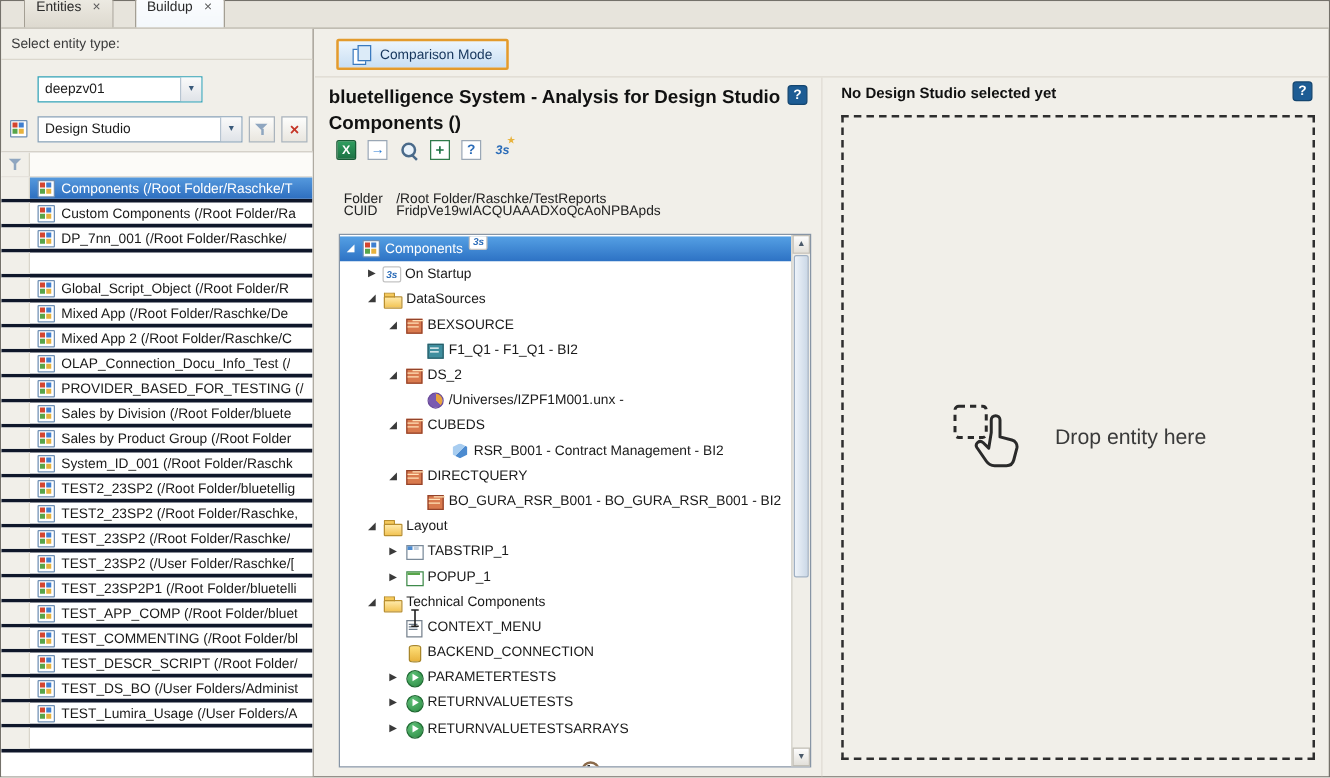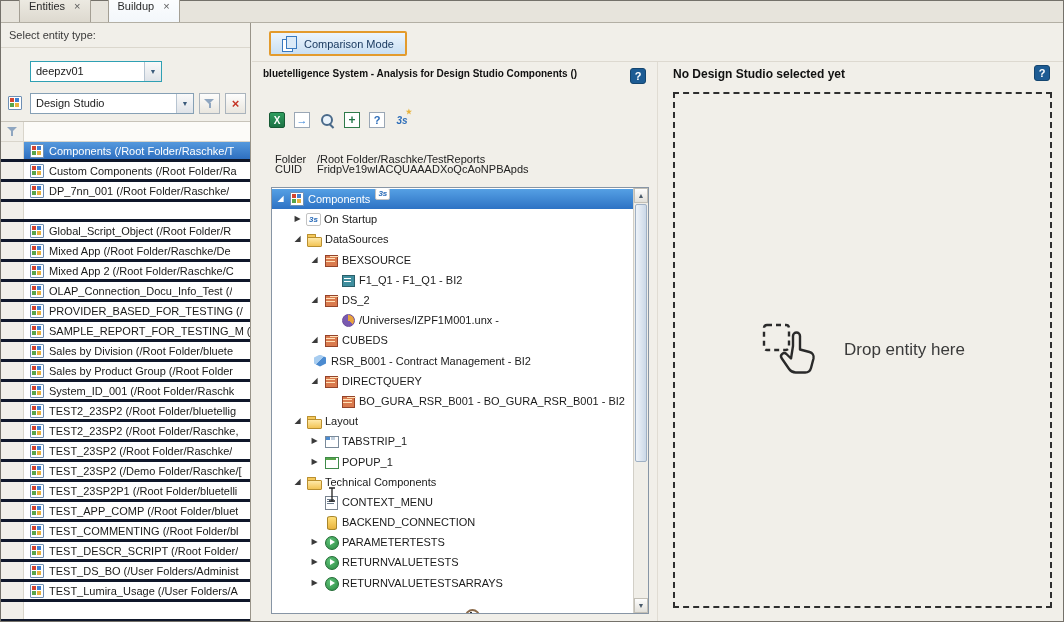--- a/index.html
+++ b/index.html
@@ -49,21 +49,21 @@
 
   
   .topstrip-sep { position:absolute; left:251px; right:0; top:60px; height:1px; background:#ddd9d0; }
   .mid-right-sep { position:absolute; left:656px; top:61px; bottom:0; width:1px; background:#e0dcd3; }
 
   .cmp-btn { position:absolute; left:268px; top:30px; height:25px; padding:0 11px; display:flex; align-items:center; gap:7px; border:2px solid #e39b2d; border-radius:2px; background:linear-gradient(#ecf5fd,#c9dff3); color:#16365c; cursor:default; }
   .copy-icon { width:15px; height:15px; position:relative; flex:0 0 15px; }
   .copy-icon::before { content:""; position:absolute; left:0; top:3px; width:9px; height:11px; background:#fff; border:1px solid #3a7abf; }
   .copy-icon::after { content:""; position:absolute; left:4px; top:0; width:9px; height:11px; background:#dcebf8; border:1px solid #3a7abf; }
 
-  .analysis-title { position:absolute; left:262px; top:66px; width:366px; font-weight:bold; font-size:10px; line-height:1.4; color:#111; }
+  .analysis-title { position:absolute; left:262px; top:66px; width:366px; font-weight:bold; font-size:15px; line-height:1.4; color:#111; }
   .help-btn { width:16px; height:16px; background:#1d5c94; border:1px solid #14456f; border-radius:3px; color:#fff; font-weight:bold; font-size:11px; display:flex; align-items:center; justify-content:center; cursor:default; }
   .help-a { position:absolute; left:629px; top:67px; }
   .help-b { position:absolute; left:1033px; top:64px; }
 
   .toolbar { position:absolute; left:266px; top:109px; display:flex; gap:5px; }
   .tool-btn { width:20px; height:20px; display:flex; align-items:center; justify-content:center; }
   .tool-ic { width:16px; height:16px; position:relative; display:flex; align-items:center; justify-content:center; }
   .export-excel-icon { background:linear-gradient(#2f9e5f,#1d7244); border:1px solid #165a34; border-radius:2px; color:#fff; font-weight:bold; font-size:10px; }
   .export-report-icon { background:#fff; border:1px solid #9aa7b5; color:#2b7cd3; font-weight:bold; font-size:11px; }
   .zoom-icon::before { content:""; position:absolute; left:2px; top:2px; width:8px; height:8px; border:2px solid #4a6a8a; border-radius:50%; background:#eaf3fb; }
@@ -228,27 +228,20 @@
     <div class="gutter"></div>
     <div class="cell">
       <span class="mini-ico entity-icon"></span>
       <span class="entity-label">PROVIDER_BASED_FOR_TESTING (/</span>
     </div>
   </div>
           <div class="entity-row">
     <div class="gutter"></div>
     <div class="cell">
       <span class="mini-ico entity-icon"></span>
-      <span class="entity-label">SAMPLE_REPORT_FOR_TESTING_M (</span>
-    </div>
-  </div>
-          <div class="entity-row">
-    <div class="gutter"></div>
-    <div class="cell">
-      <span class="mini-ico entity-icon"></span>
       <span class="entity-label">Sales by Division (/Root Folder/bluete</span>
     </div>
   </div>
           <div class="entity-row">
     <div class="gutter"></div>
     <div class="cell">
       <span class="mini-ico entity-icon"></span>
       <span class="entity-label">Sales by Product Group (/Root Folder</span>
     </div>
   </div>
@@ -277,21 +270,21 @@
     <div class="gutter"></div>
     <div class="cell">
       <span class="mini-ico entity-icon"></span>
       <span class="entity-label">TEST_23SP2 (/Root Folder/Raschke/</span>
     </div>
   </div>
           <div class="entity-row">
     <div class="gutter"></div>
     <div class="cell">
       <span class="mini-ico entity-icon"></span>
-      <span class="entity-label">TEST_23SP2 (/Demo Folder/Raschke/[</span>
+      <span class="entity-label">TEST_23SP2 (/User Folder/Raschke/[</span>
     </div>
   </div>
           <div class="entity-row">
     <div class="gutter"></div>
     <div class="cell">
       <span class="mini-ico entity-icon"></span>
       <span class="entity-label">TEST_23SP2P1 (/Root Folder/bluetelli</span>
     </div>
   </div>
           <div class="entity-row">
@@ -420,21 +413,21 @@
     <span class="tico universe-icon"></span>
     <span>/Universes/IZPF1M001.unx -</span>
 
   </div>
         <div class="tree-row" style="padding-left: 37px;">
     <span class="arrow">◢</span>
     <span class="tico datasource-icon"></span>
     <span>CUBEDS</span>
 
   </div>
-        <div class="tree-row" style="padding-left: 26px;">
+        <div class="tree-row" style="padding-left: 74px;">
     <span class="arrow"></span>
     <span class="tico cube-icon"></span>
     <span>RSR_B001 - Contract Management - BI2</span>
 
   </div>
         <div class="tree-row" style="padding-left: 37px;">
     <span class="arrow">◢</span>
     <span class="tico datasource-icon"></span>
     <span>DIRECTQUERY</span>
 

